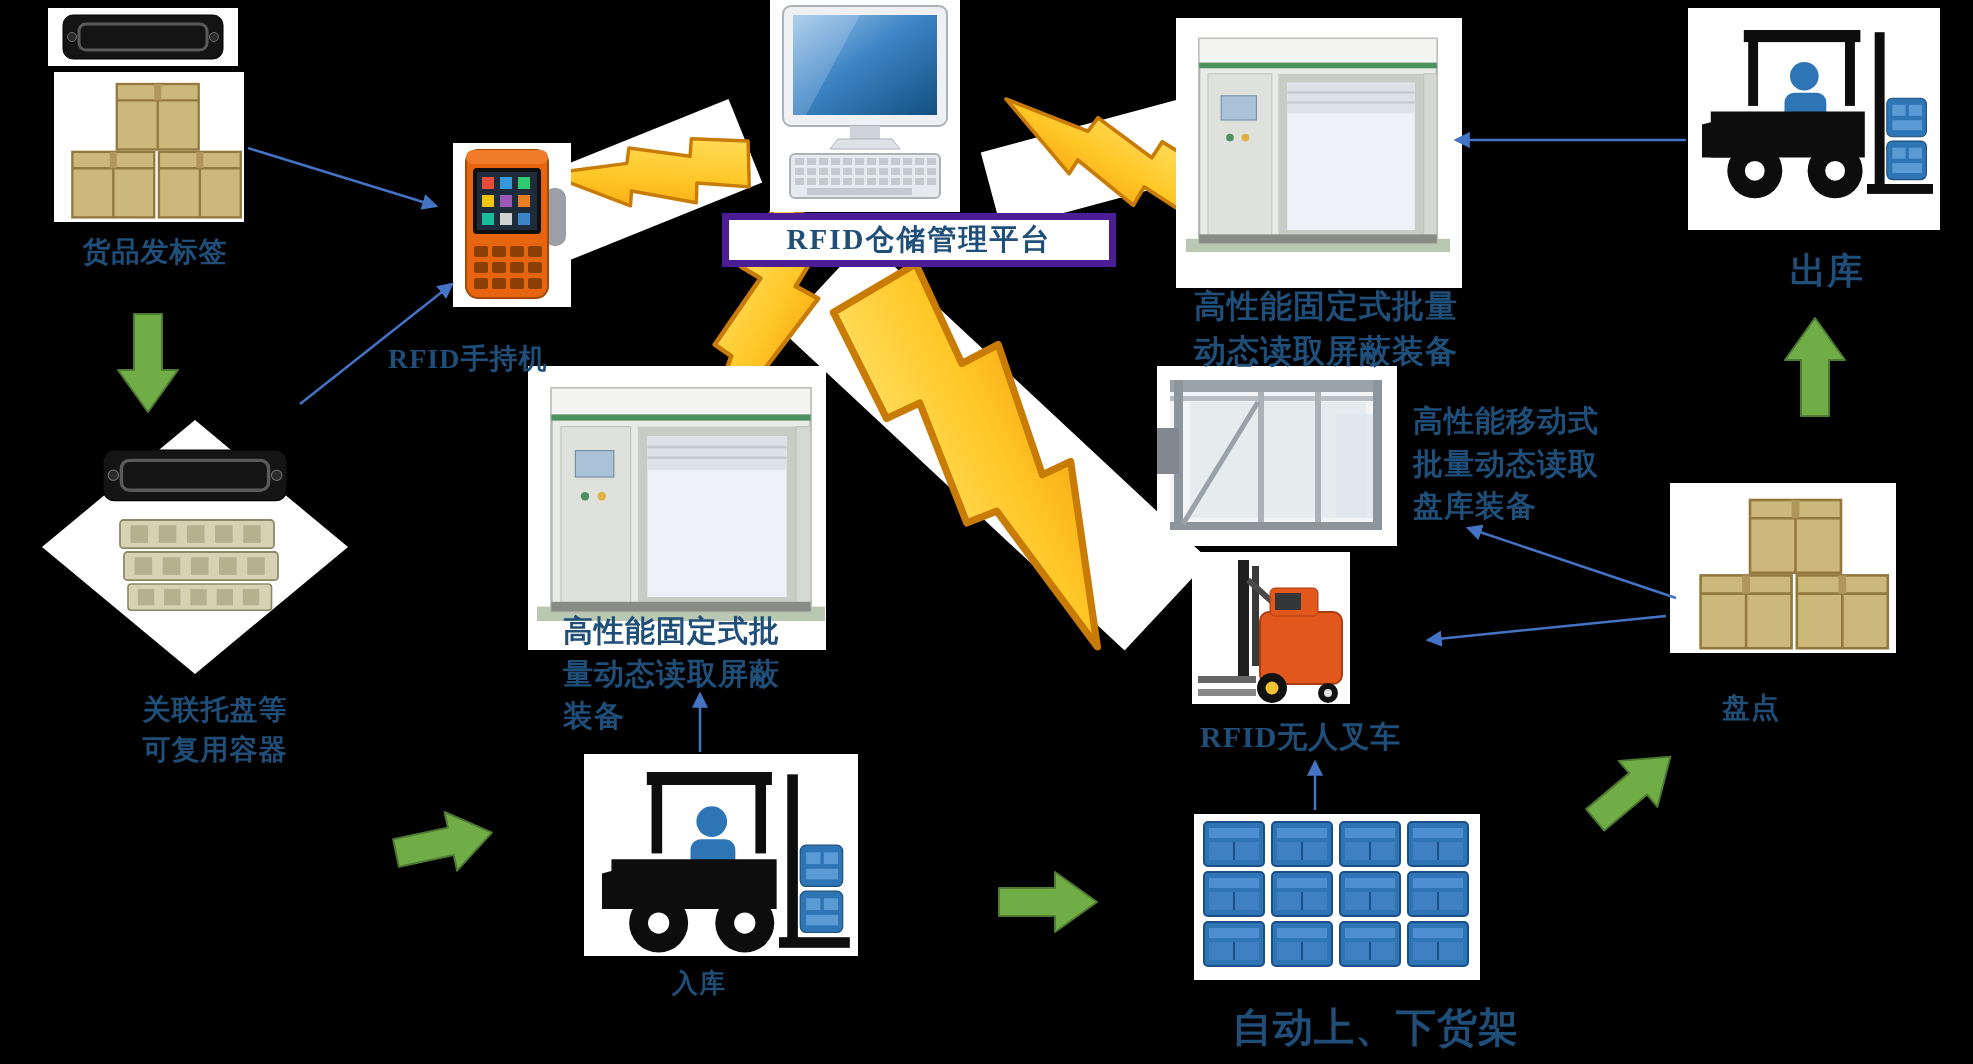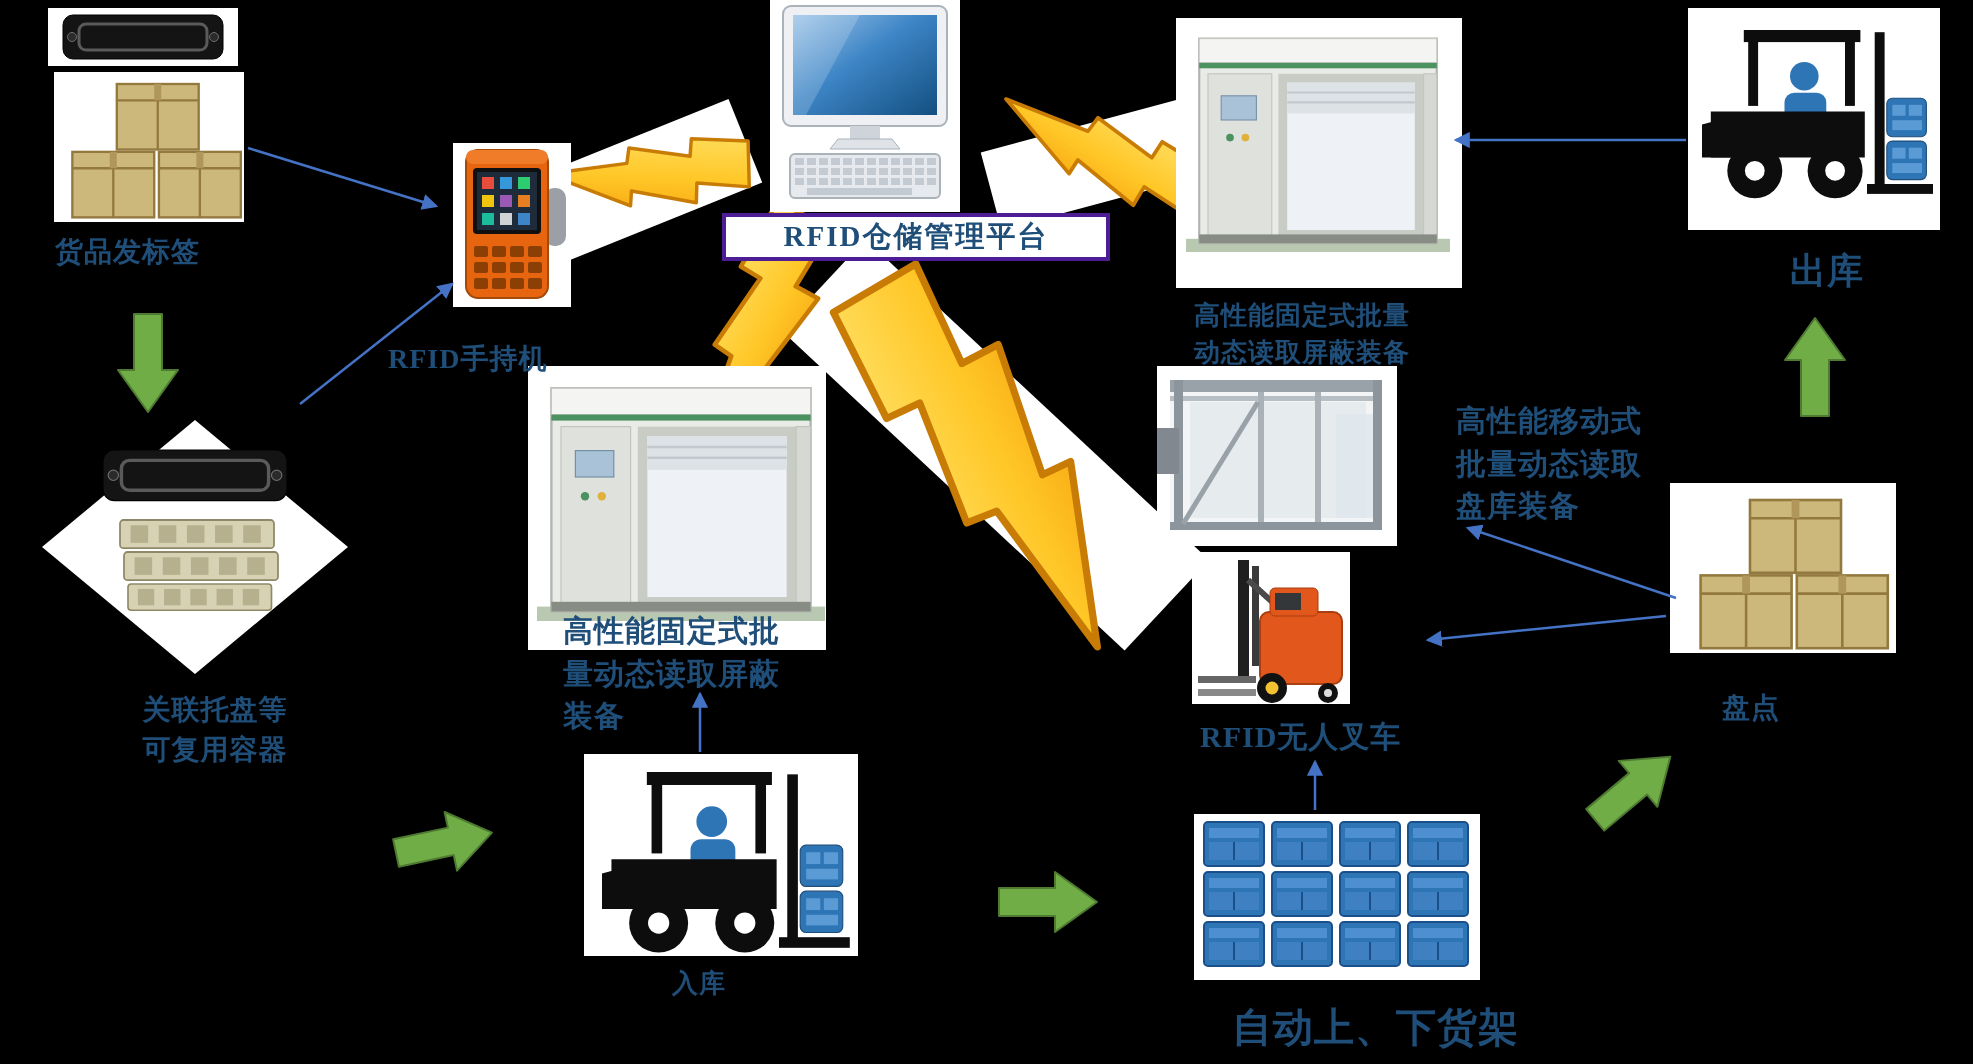--- a/index.html
+++ b/index.html
@@ -10,21 +10,21 @@
   }
   #diagram-svg{position:absolute;left:0;top:0;}
   .lbl{
     position:absolute;color:var(--label-text,#1f4e79);
     font-weight:700;white-space:pre-line;line-height:1.42;letter-spacing:1px;
     font-family:"Liberation Serif",serif;
   }
   .platform-box{
     position:absolute;left:722px;top:213px;width:380px;height:40px;
     display:flex;align-items:center;justify-content:center;
-    background:#ffffff;border:4px solid #4c1d95;
+    background:#ffffff;border:7px solid #4c1d95;
     color:var(--label-text,#1f4e79);font-size:29px;font-weight:700;letter-spacing:2px;
   }
 </style>
 </head>
 <body>
 
 <div id="stage">
 
 <svg id="diagram-svg" width="1973" height="1064" viewBox="0 0 1973 1064" xmlns="http://www.w3.org/2000/svg">
   <defs>
@@ -328,37 +328,37 @@
     <line x1="248" y1="148" x2="436" y2="206" marker-end="url(#bhead)"></line>
     <line x1="300" y1="404" x2="452" y2="284" marker-end="url(#bhead)"></line>
     <line x1="1686" y1="140" x2="1456" y2="140" marker-end="url(#bhead)"></line>
     <line x1="1666" y1="616" x2="1428" y2="640" marker-end="url(#bhead)"></line>
     <line x1="1676" y1="598" x2="1468" y2="528" marker-end="url(#bhead)"></line>
     <line x1="700" y1="752" x2="700" y2="694" marker-end="url(#bhead)"></line>
     <line x1="1315" y1="810" x2="1315" y2="762" marker-end="url(#bhead)"></line>
   </g>
 </svg>
 
-<div class="lbl" style="left:55px;top:232px;width:200px;font-size:28px">货品发标签</div>
+<div class="lbl" style="left:55px;top:232px;width:200px;text-align:center;font-size:28px">货品发标签</div>
 
 <div class="lbl" style="left:100px;top:690px;width:230px;text-align:center;font-size:28px">关联托盘等
 可复用容器</div>
 
 <div class="lbl" style="left:388px;top:339px;width:240px;font-size:28px">RFID手持机</div>
 
 <div class="platform-box">
   <span>RFID仓储管理平台</span>
 </div>
 
-<div class="lbl" style="left:1194px;top:298px;width:330px;font-size:26px">高性能固定式批量
+<div class="lbl" style="left:1194px;top:284px;width:330px;font-size:32px">高性能固定式批量
 动态读取屏蔽装备</div>
 
 <div class="lbl" style="left:1790px;top:246px;width:130px;font-size:36px">出库</div>
 
-<div class="lbl" style="left:1456px;top:400px;width:250px;font-size:30px">高性能移动式
+<div class="lbl" style="left:1413px;top:400px;width:250px;font-size:30px">高性能移动式
 批量动态读取
 盘库装备</div>
 
 <div class="lbl" style="left:1200px;top:716px;width:280px;font-size:30px">RFID无人叉车</div>
 
 <div class="lbl" style="left:563px;top:610px;width:300px;font-size:30px">高性能固定式批
 量动态读取屏蔽
 装备</div>
 
 <div class="lbl" style="left:1722px;top:688px;width:130px;font-size:28px">盘点</div>

